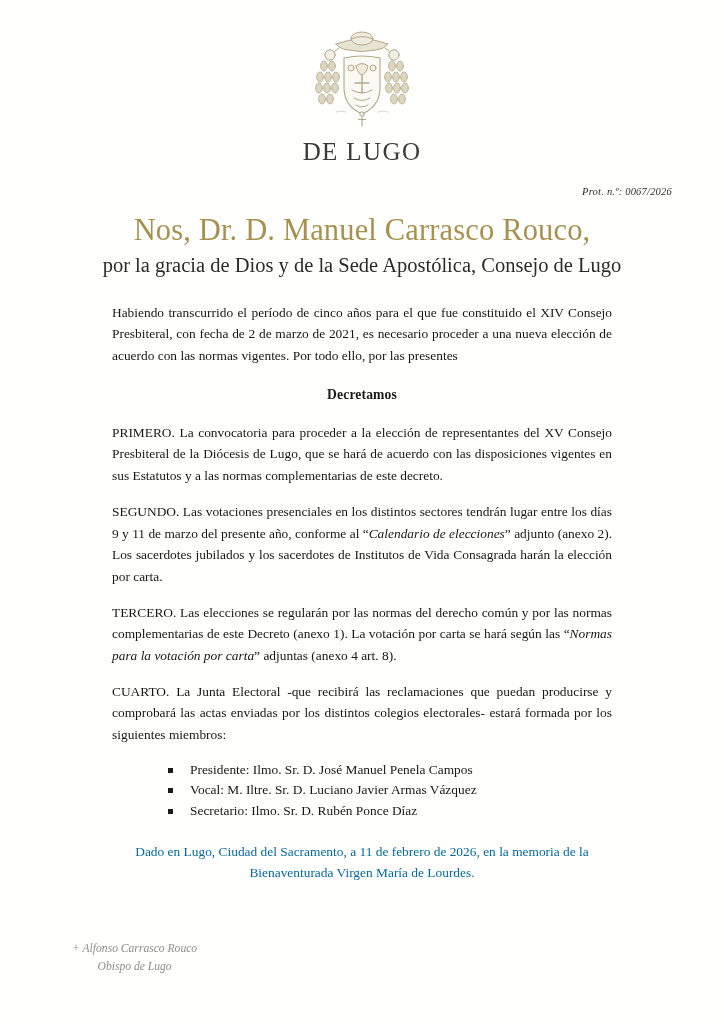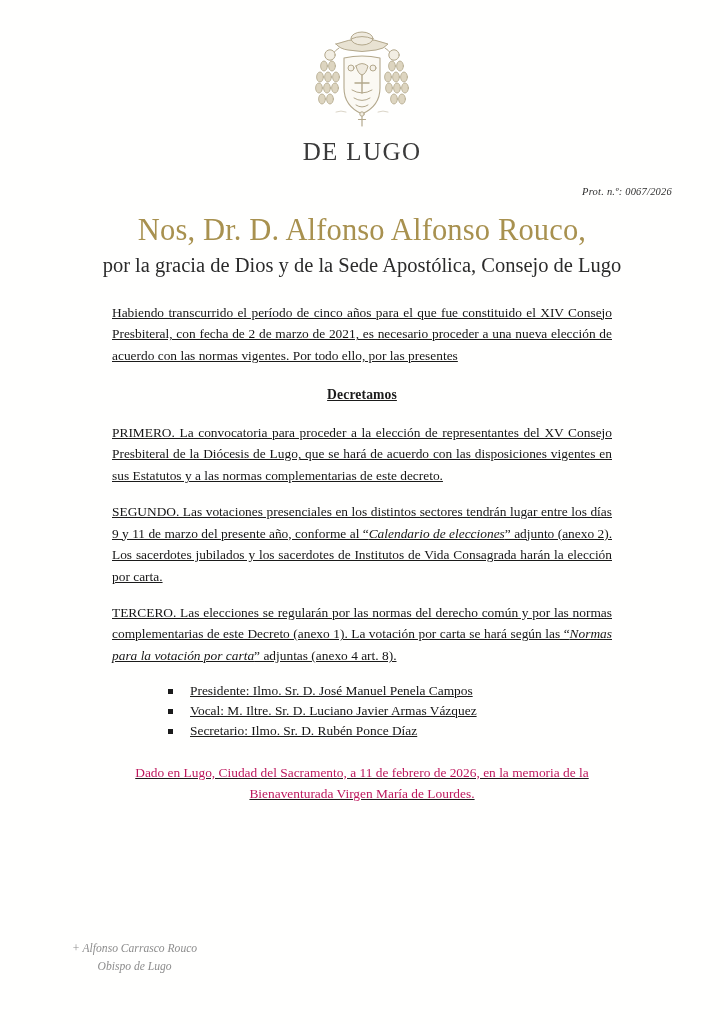--- a/index.html
+++ b/index.html
@@ -83,21 +83,20 @@
     margin: 4px 0 0 0;
     font-weight: 400;
     line-height: 1.2;
   }
 
   
   .body-area {
     margin: 0 auto;
     width: 500px;
     padding-top: 24px;
-    text-decoration: underline;
   }
   .para {
     font-size: 13.4px;
     line-height: 1.62;
     text-align: justify;
     margin: 0 0 14px 0;
     color: #161616;
   }
   .para-intro {
     margin-bottom: 20px;
@@ -132,21 +131,21 @@
     width: 5px;
     height: 5px;
     background: #1b1b1b;
   }
 
   .closing {
     font-size: 13.4px;
     line-height: 1.6;
     text-align: center;
     margin: 20px 0 0 0;
-    color: #be185d;
+    color: #0369a1;
   }
 
   
   .footer {
     position: absolute;
     left: 16px;
     right: 0;
     bottom: 48px;
     padding: 0 56px;
     box-sizing: border-box;
@@ -228,36 +227,37 @@
     </svg>
 
     <div class="lh-title">
       <div><span class="lh-line2">DE LUGO</span></div>
     </div>
   </div>
 
   <div class="protocol">Prot. n.º: 0067/2026</div>
 
   <div class="heading-block">
-    <h1 class="doc-title">Nos, Dr. D. Alfonso Alfonso Rouco,</h1>
+    <h1 class="doc-title">Nos, Dr. D. Manuel Carrasco Rouco,</h1>
     <h2 class="doc-subtitle">por la gracia de Dios y de la Sede Apostólica, Consejo de Lugo</h2>
   </div>
 
   <div class="body-area">
 
     <p class="para para-intro">Habiendo transcurrido el período de cinco años para el que fue constituido el XIV Consejo Presbiteral, con fecha de 2 de marzo de 2021, es necesario proceder a una nueva elección de acuerdo con las normas vigentes. Por todo ello, por las presentes</p>
 
     <p class="decretamos">Decretamos</p>
 
     <p class="para">PRIMERO. La convocatoria para proceder a la elección de representantes del XV Consejo Presbiteral de la Diócesis de Lugo, que se hará de acuerdo con las disposiciones vigentes en sus Estatutos y a las normas complementarias de este decreto.</p>
 
     <p class="para"><span>SEGUNDO. Las votaciones presenciales en los distintos sectores tendrán lugar entre los días 9 y 11 de marzo del presente año, conforme al “</span><i>Calendario de elecciones</i><span>” adjunto (anexo 2). Los sacerdotes jubilados y los sacerdotes de Institutos de Vida Consagrada harán la elección por carta.</span></p>
 
     <p class="para"><span>TERCERO. Las elecciones se regularán por las normas del derecho común y por las normas complementarias de este Decreto (anexo 1). La votación por carta se hará según las “</span><i>Normas para la votación por carta</i><span>” adjuntas (anexo 4 art. 8).</span></p>
 
+    <p class="para">CUARTO. La Junta Electoral -que recibirá las reclamaciones que puedan producirse y comprobará las actas enviadas por los distintos colegios electorales- estará formada por los siguientes miembros:</p>
 
     <ul class="members">
       <li>Presidente: Ilmo. Sr. D. José Manuel Penela Campos</li>
       <li>Vocal: M. Iltre. Sr. D. Luciano Javier Armas Vázquez</li>
       <li>Secretario: Ilmo. Sr. D. Rubén Ponce Díaz</li>
     </ul>
 
     <p class="closing">Dado en Lugo, Ciudad del Sacramento, a 11 de febrero de 2026, en la memoria de la Bienaventurada Virgen María de Lourdes.</p>
   </div>
 

